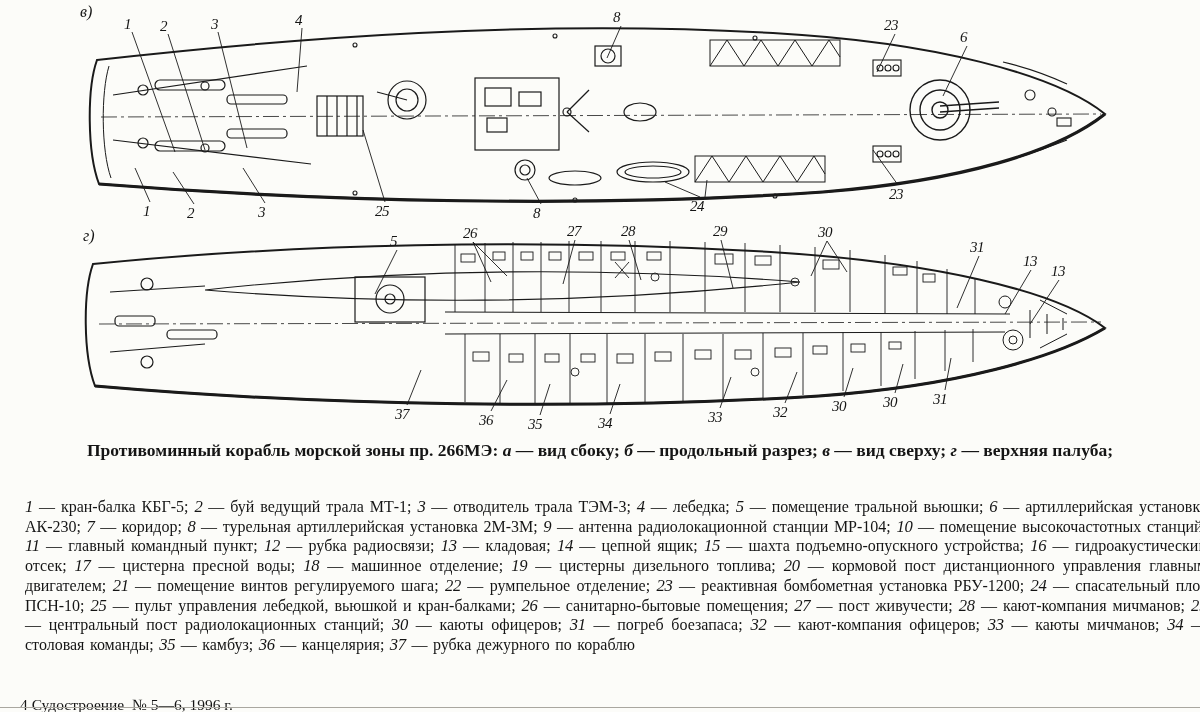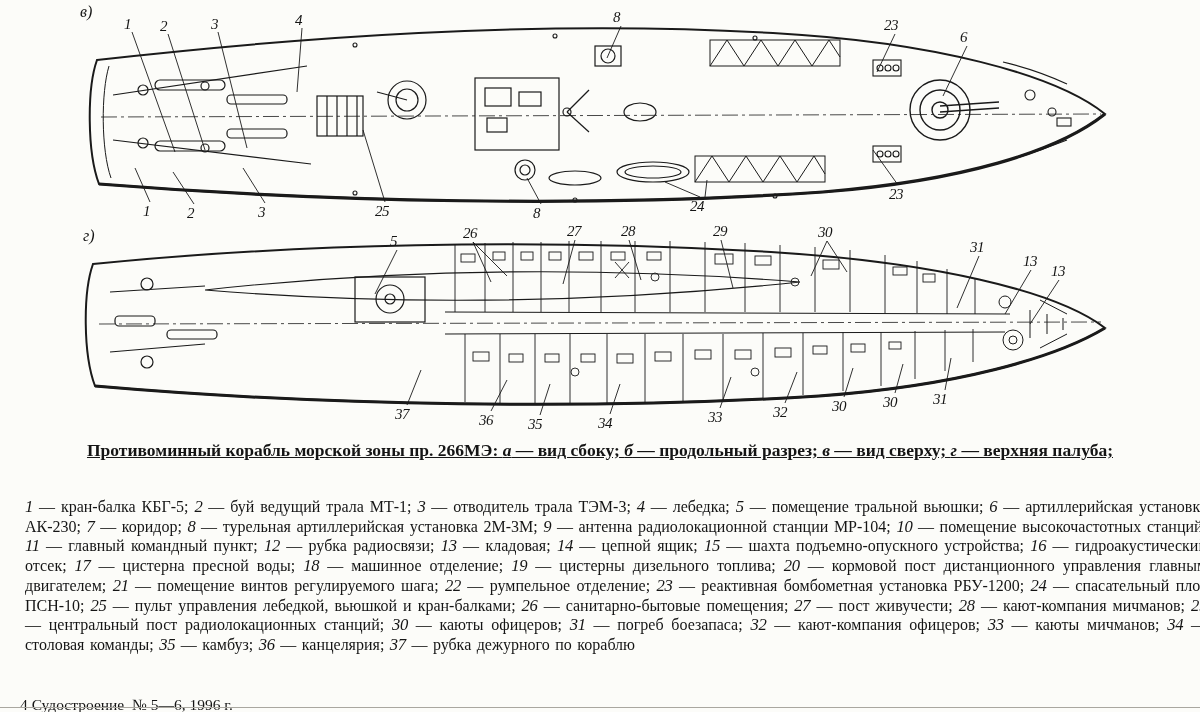--- a/index.html
+++ b/index.html
@@ -5,21 +5,21 @@
   html,body{margin:0;padding:0;background:#e8e6e1;}
   .page{position:relative;width:1200px;height:712px;background:#fcfcf9;overflow:hidden;
         font-family:"Liberation Serif",serif;color:#151515;}
   .diagram{position:absolute;left:55px;width:1090px;}
   #topview{top:0;height:220px;}
   #deckplan{top:222px;height:205px;}
   .diagram svg{position:absolute;left:0;top:0;}
   .view-label{position:absolute;font:italic 16px "Liberation Serif",serif;}
   .co{position:absolute;font:italic 15px "Liberation Serif",serif;letter-spacing:-0.5px;}
   .caption{position:absolute;top:440px;left:0;width:1200px;margin:0;text-align:center;
-           font-weight:bold;font-size:17.5px;white-space:nowrap;text-decoration:underline;}
+           font-weight:bold;font-size:17.5px;white-space:nowrap;}
   .caption .ci{font-style:italic;}
   .legend{position:absolute;top:481px;left:9px;width:1182px;margin:16px;
           font-size:16px;line-height:19.7px;text-align:justify;word-spacing:1.5px;}
   .legend i{font-style:italic;font-size:1.04em;letter-spacing:-0.3px;}
   .footer{position:absolute;top:684px;left:8px;margin:12px;font-size:15.5px;white-space:pre;}
   .bottom-rule{position:absolute;top:707px;left:0;width:1200px;height:1px;background:#a9a7a0;}
 </style>
 </head>
 <body>
 

